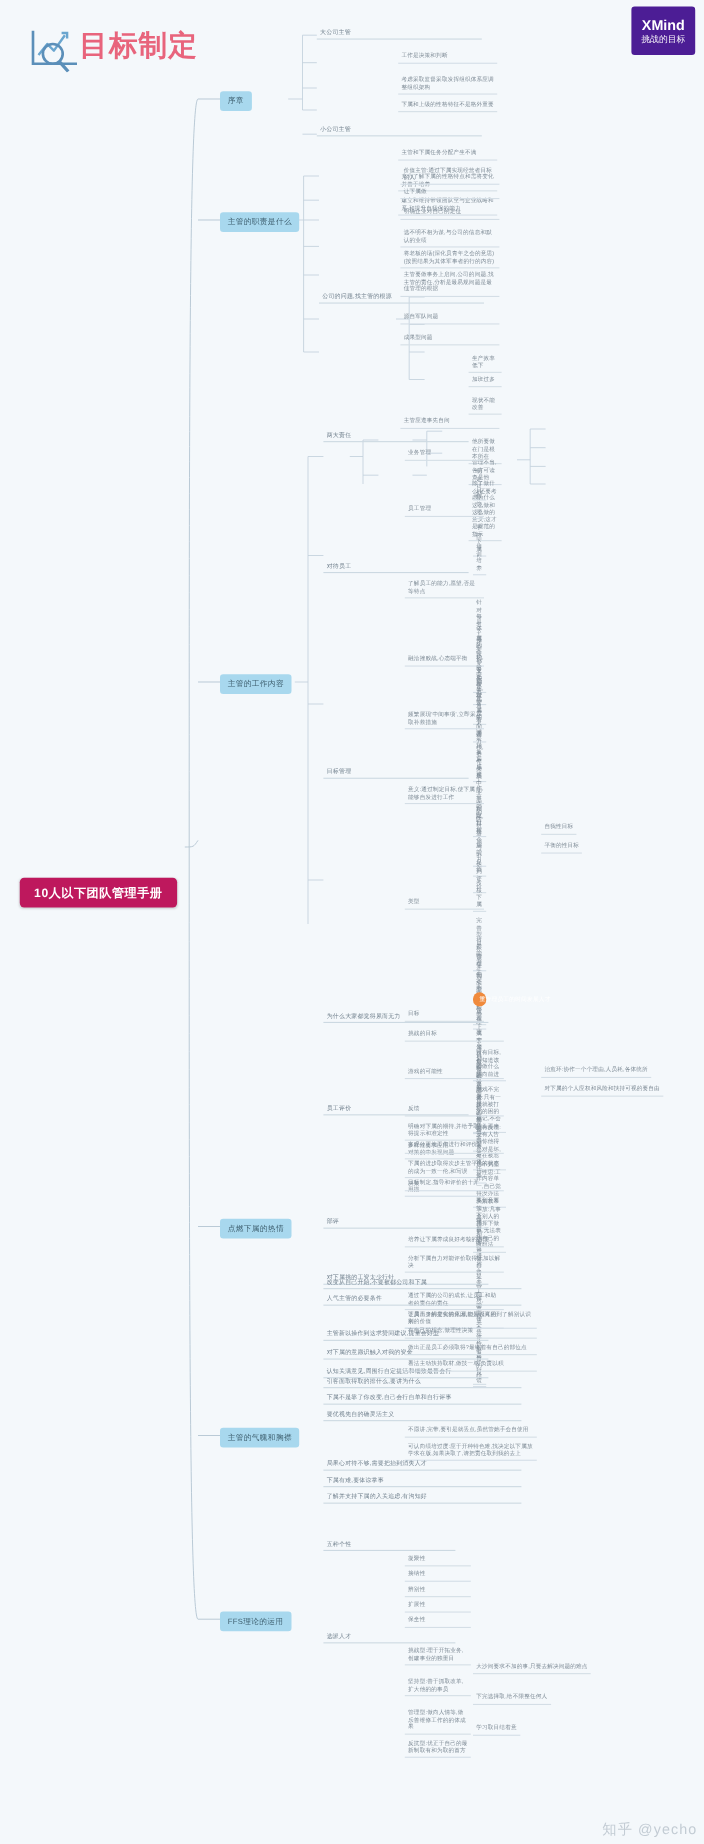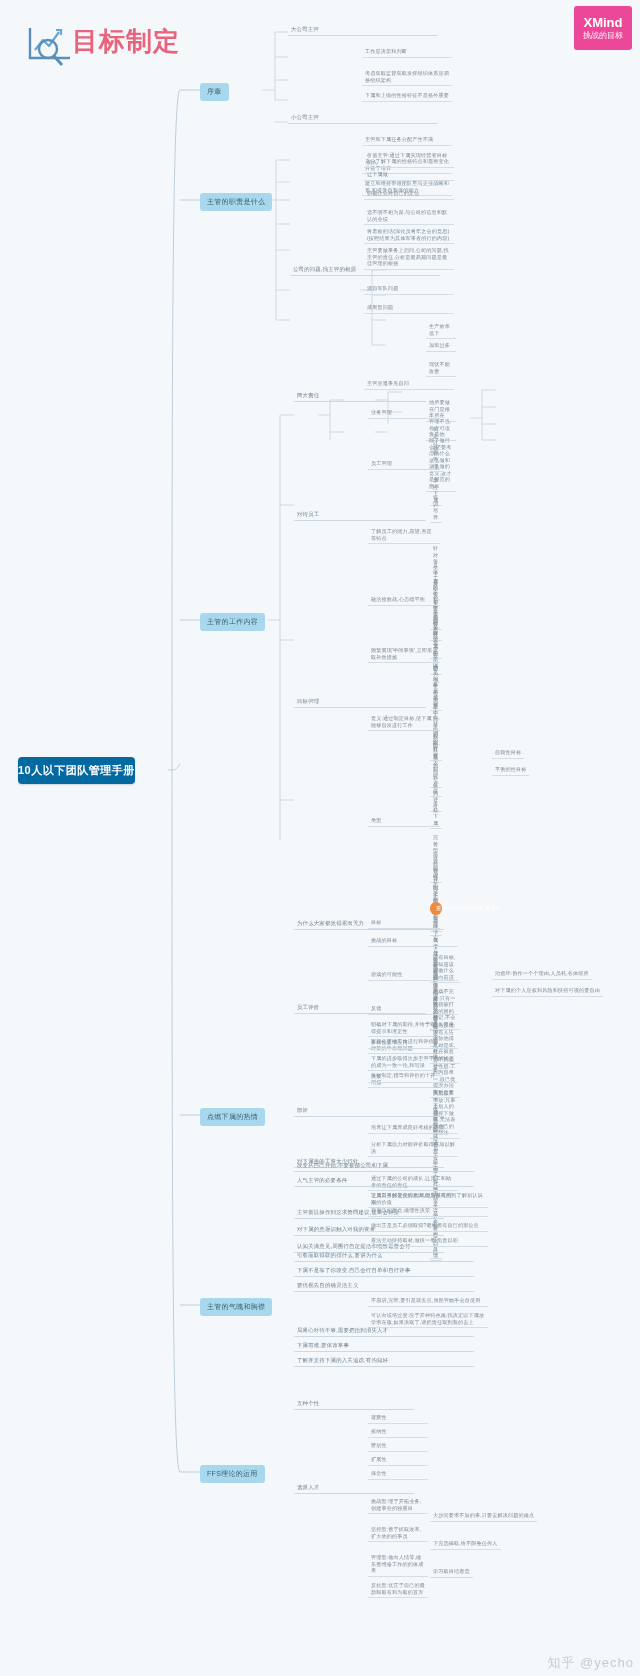--- a/index.html
+++ b/index.html
@@ -8,34 +8,34 @@
     background:#f4f8fb;
     font-family:"Liberation Sans","DejaVu Sans",sans-serif;
     position:relative;overflow:hidden;
     color:#5b6b78;
   }
   
   #logo{position:absolute;left:26px;top:22px;width:170px;height:52px;}
   #logo .mark{position:absolute;left:0;top:2px;width:48px;height:42px;}
   #logo .txt{position:absolute;left:46px;top:2px;font-size:26px;color:#e8647c;letter-spacing:1px;font-weight:600;}
   
-  #xmind{position:absolute;right:8px;top:6px;width:58px;height:44px;background:#ec4899;border-radius:3px;
+  #xmind{position:absolute;right:8px;top:6px;width:58px;height:44px;background:#4c1d95;border-radius:3px;
          display:flex;flex-direction:column;align-items:center;justify-content:center;color:#fff;}
   #xmind .b1{font-size:13px;font-weight:bold;line-height:14px;}
   #xmind .b2{font-size:8px;line-height:11px;opacity:.95;}
   
   #zhwm{position:absolute;right:6px;bottom:4px;font-size:13px;color:#c3ccd4;letter-spacing:1px;}
   
   #wires{position:absolute;left:0;top:0;width:640px;height:1676px;}
   
   .node{position:absolute;box-sizing:border-box;}
   .root{
-    background:#0369a1;color:#fff;border-radius:4px;
-    font-size:11px;font-weight:bold;padding:6px 0;
-    box-shadow:0 1px 2px rgba(0,0,0,.15);letter-spacing:.5px;white-space:nowrap;
+    background:#be185d;color:#fff;border-radius:4px;
+    font-size:11px;font-weight:bold;padding:6px 13px;
+    box-shadow:0 1px 2px rgba(0,0,0,.15);letter-spacing:.5px;white-space:nowrap;margin-top:41px;
   }
   .lvl1{
     background:#a8d8ee;color:#3f6070;border-radius:3px;
     font-size:7px;padding:4px 7px;white-space:nowrap;letter-spacing:.3px;
   }
   .lvl2{
     font-size:5.4px;color:#6f7f8c;padding:0 3px 2px 3px;
     border-bottom:1px solid #ccd9e2;white-space:nowrap;letter-spacing:.2px;
   }
   .leaf{

